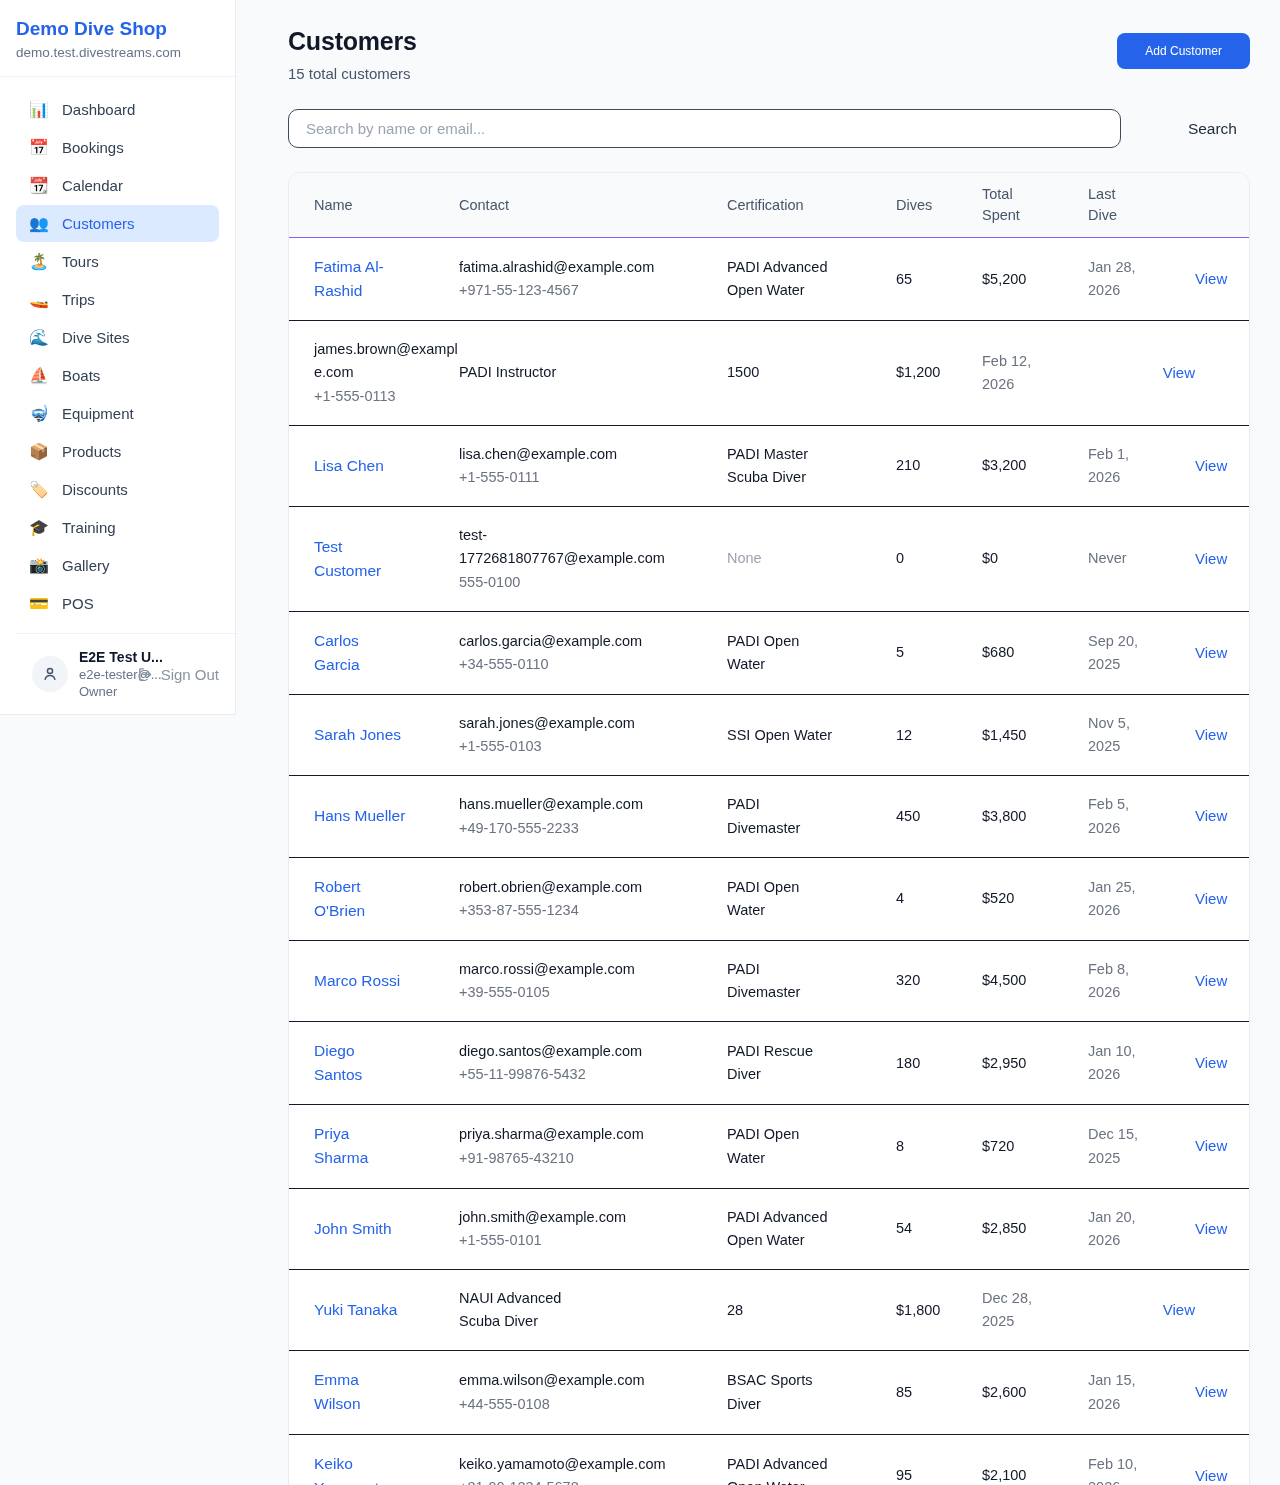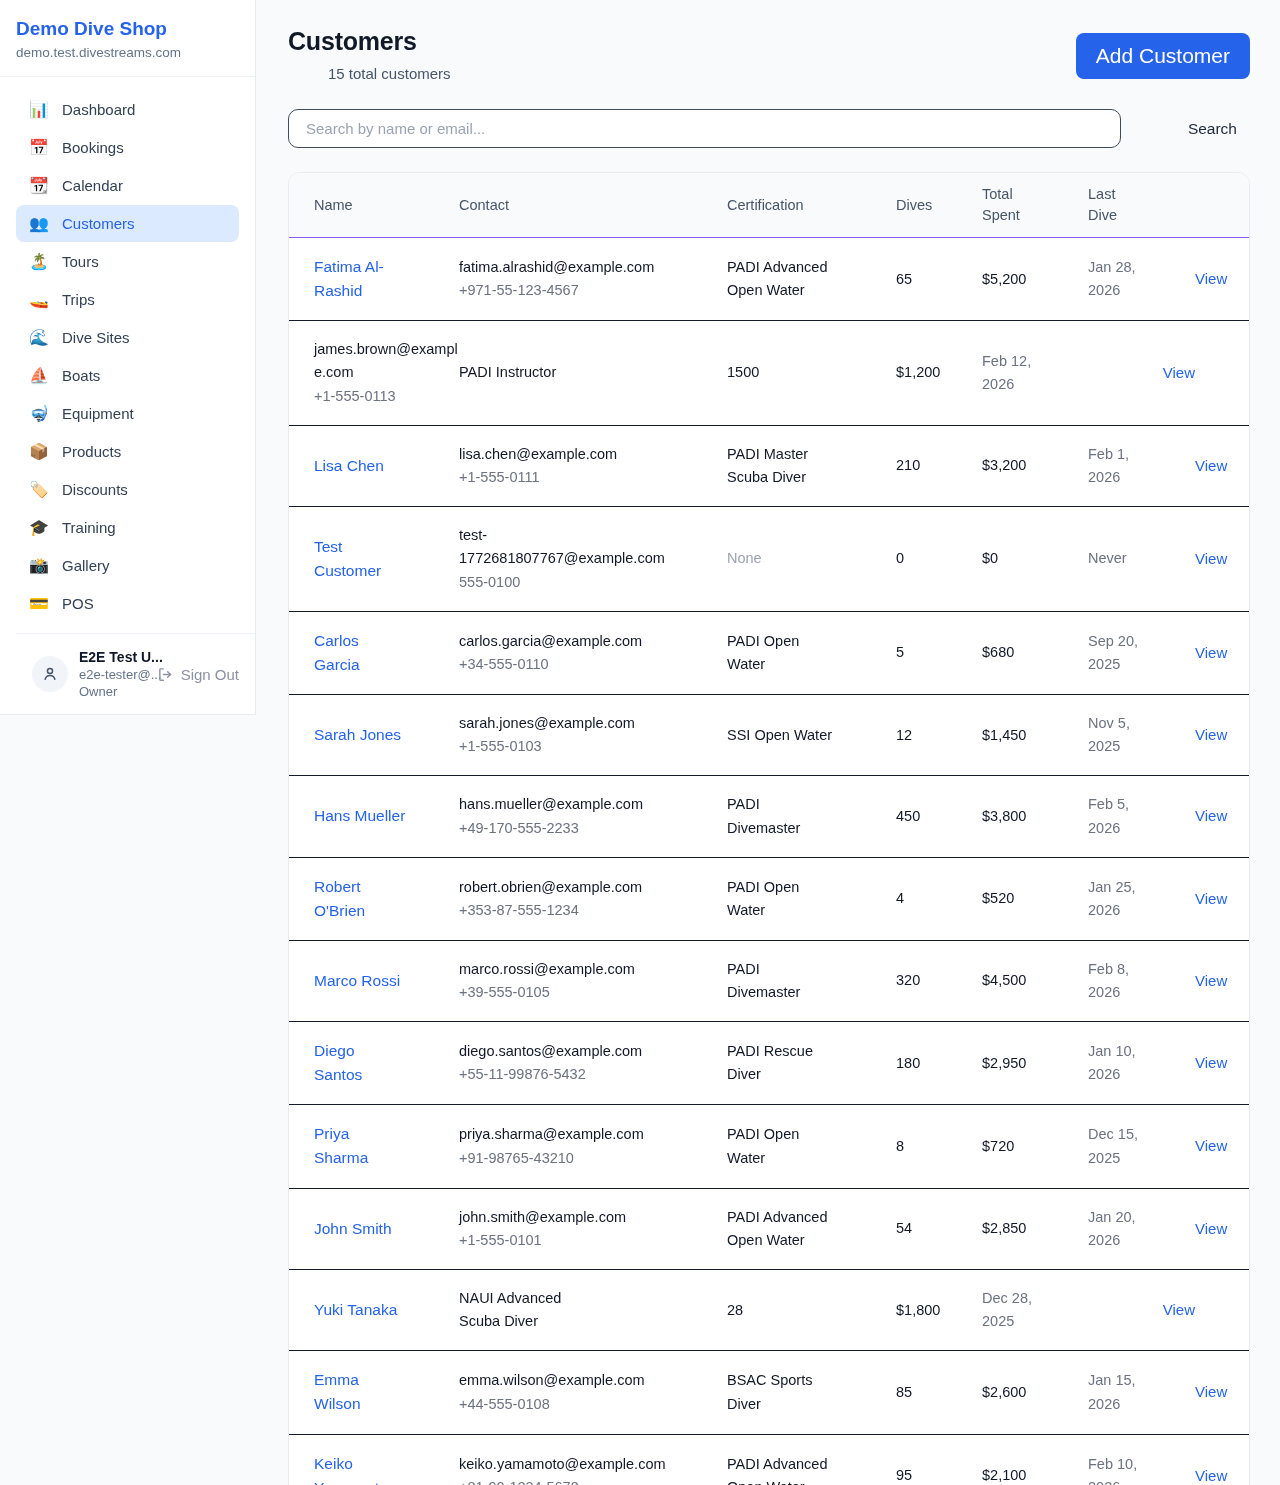--- a/index.html
+++ b/index.html
@@ -10,21 +10,21 @@
     color: #0f172a;
     width: 1280px;
     height: 1485px;
     position: relative;
     overflow: hidden;
   }
 
   
   .sidebar {
     position: absolute; top: 0; left: 0;
-    width: 256px; background: #ffffff;
+    width: 236px; background: #ffffff;
     border-right: 1px solid #e8ecf2;
     border-bottom: 1px solid #e8ecf2;
     z-index: 2;
   }
   .sidebar-header { padding: 18px 16px 16px 16px; border-bottom: 1px solid #eef1f6; }
   .shop-title { color: #2563eb; font-size: 19px; font-weight: 700; }
   .shop-domain { color: #64748b; font-size: 13.5px; margin-top: 5px; }
   .nav { padding: 14px 16px 10px 16px; }
   .nav-item {
     display: flex; align-items: center; gap: 13px;
@@ -48,24 +48,24 @@
   .user-email, .user-role { font-size: 13px; color: #64748b; margin-top: 2px; white-space: nowrap; }
   .signout {
     display: flex; align-items: center; gap: 7px;
     color: #8b93a2; font-size: 15px; cursor: pointer; white-space: nowrap;
   }
 
   
   .main { margin-left: 256px; padding: 27px 30px 30px 32px; }
   .page-head { display: flex; justify-content: space-between; align-items: flex-start; }
   .page-title { font-size: 25px; font-weight: 700; color: #111827; letter-spacing: -0.2px; }
-  .page-subtitle { font-size: 15px; color: #475569; margin-top: 9px; margin-left: 40px; }
+  .page-subtitle { font-size: 15px; color: #475569; margin-top: 9px; }
   .btn-primary {
     background: #2563eb; color: #ffffff; border: none; border-radius: 8px;
-    font-size: 21px; font-weight: 500; padding: 11px 20px; cursor: pointer;
+    font-size: 12px; font-weight: 500; padding: 11px 28px; cursor: pointer;
     font-family: inherit; margin-top: 6px;
   }
 
   .search-row { display: flex; align-items: center; margin-top: 27px; gap: 40px; }
   .search-input {
     flex: 1 1 auto; height: 39px; background: #ffffff;
     border: 1px solid #3f4a5c; border-radius: 10px;
     padding: 0 17px; font-size: 15px; color: #0f172a; font-family: inherit;
     outline: none;
   }

